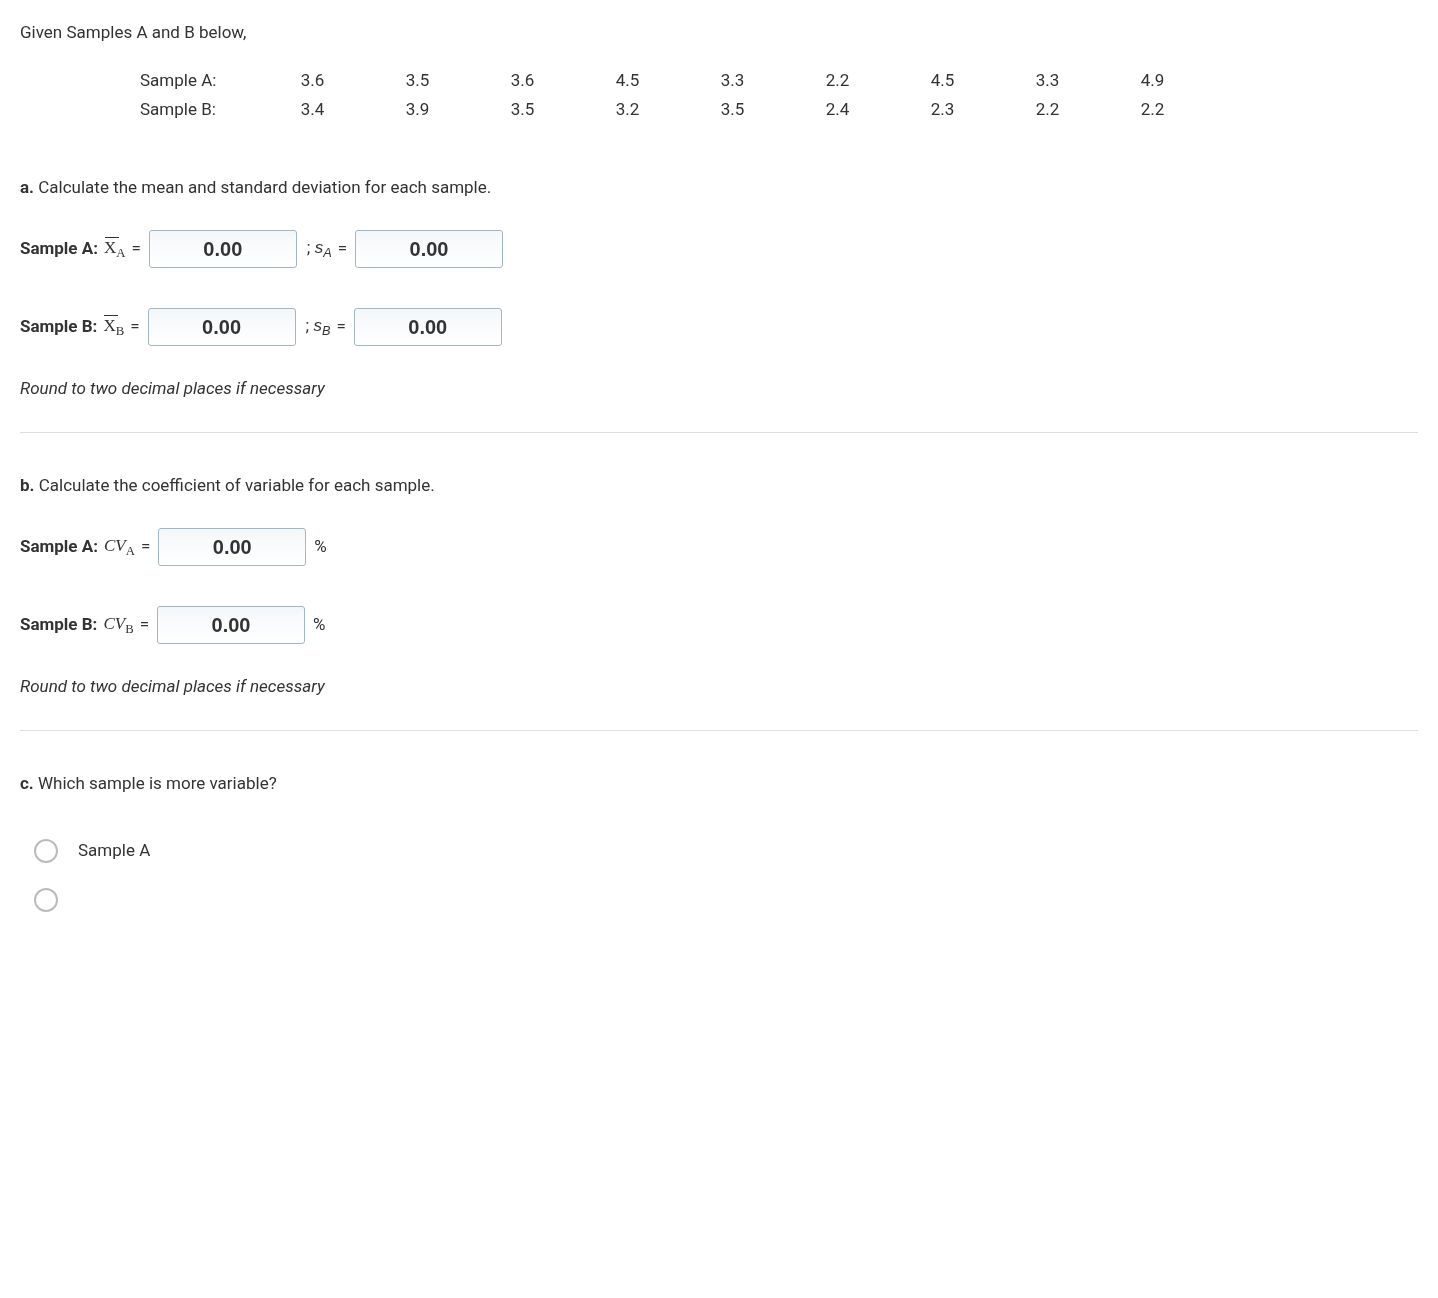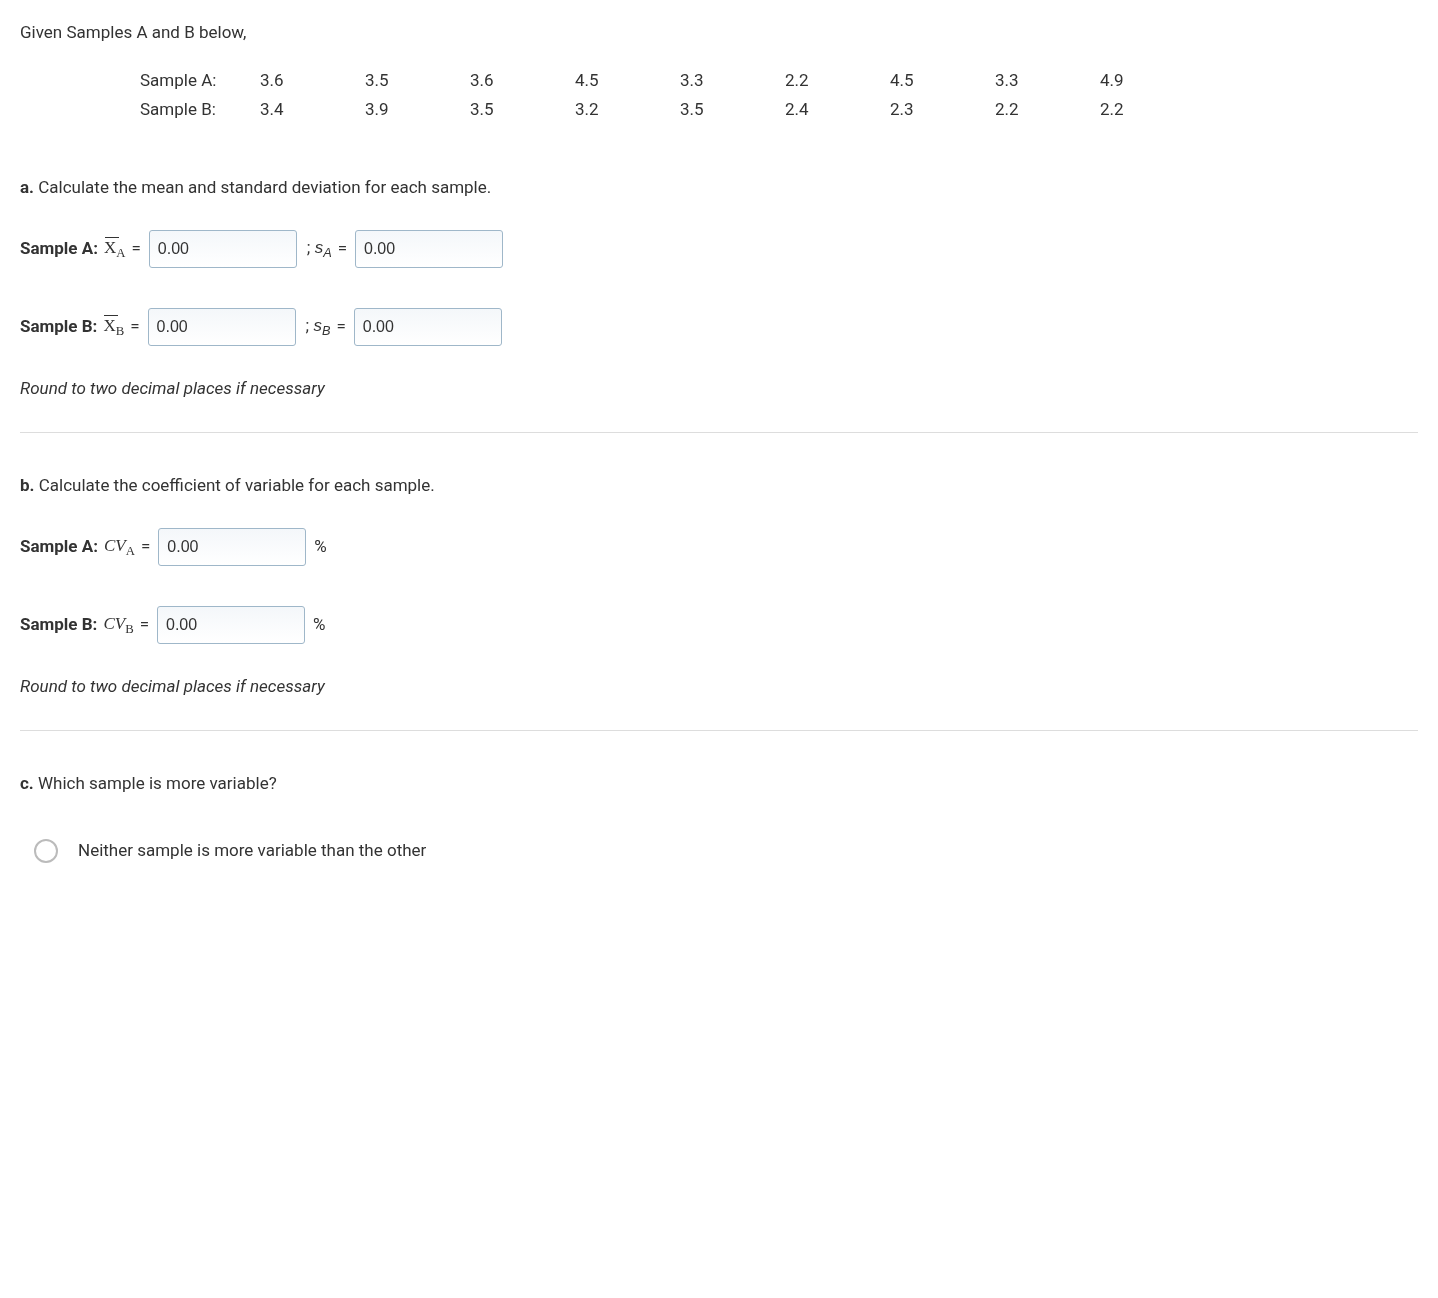--- a/index.html
+++ b/index.html
@@ -25,21 +25,21 @@
   .data-label {
     width: 120px;
     flex-shrink: 0;
   }
   .data-vals {
     display: flex;
     flex: 1;
   }
   .data-val {
     width: 105px;
-    text-align: left;
+    text-align: center;
   }
   .sect-title {
     margin-top: 20px;
     margin-bottom: 30px;
   }
   .input-line {
     display: flex;
     align-items: center;
     margin-bottom: 40px;
   }
@@ -56,24 +56,25 @@
   }
   .eq {
     margin: 0 8px 0 6px;
   }
   .num-input {
     width: 130px;
     height: 36px;
     border: 1px solid #9fb7c9;
     border-radius: 3px;
     background: linear-gradient(#f4f7fa,#ffffff);
-    text-align: left;
+    text-align: center;
     padding: 0 8px;
-    font-size: 16px;
+    font-size: 20px;
     color: #333;
+    font-weight: bold;
   }
   .after {
     margin-left: 10px;
   }
   .pct {
     margin-left: 8px;
   }
   .note {
     font-style: italic;
     margin-top: -10px;
@@ -208,15 +209,18 @@
 <div class="note">Round to two decimal places if necessary</div>
 <hr class="sep">
 
 <div class="sect-title">
   <b>c.</b><span> Which sample is more variable?</span>
 </div>
 
 <div class="radio-list">
   <div class="radio-row">
     <div class="radio-btn"></div>
-    <span>Neither sample is more variable than the other</span>
+    <span>Sample A</span>
+  </div>
+  <div class="radio-row">
+    <div class="radio-btn"></div>
   </div>
 </div>
 
 </body></html>

